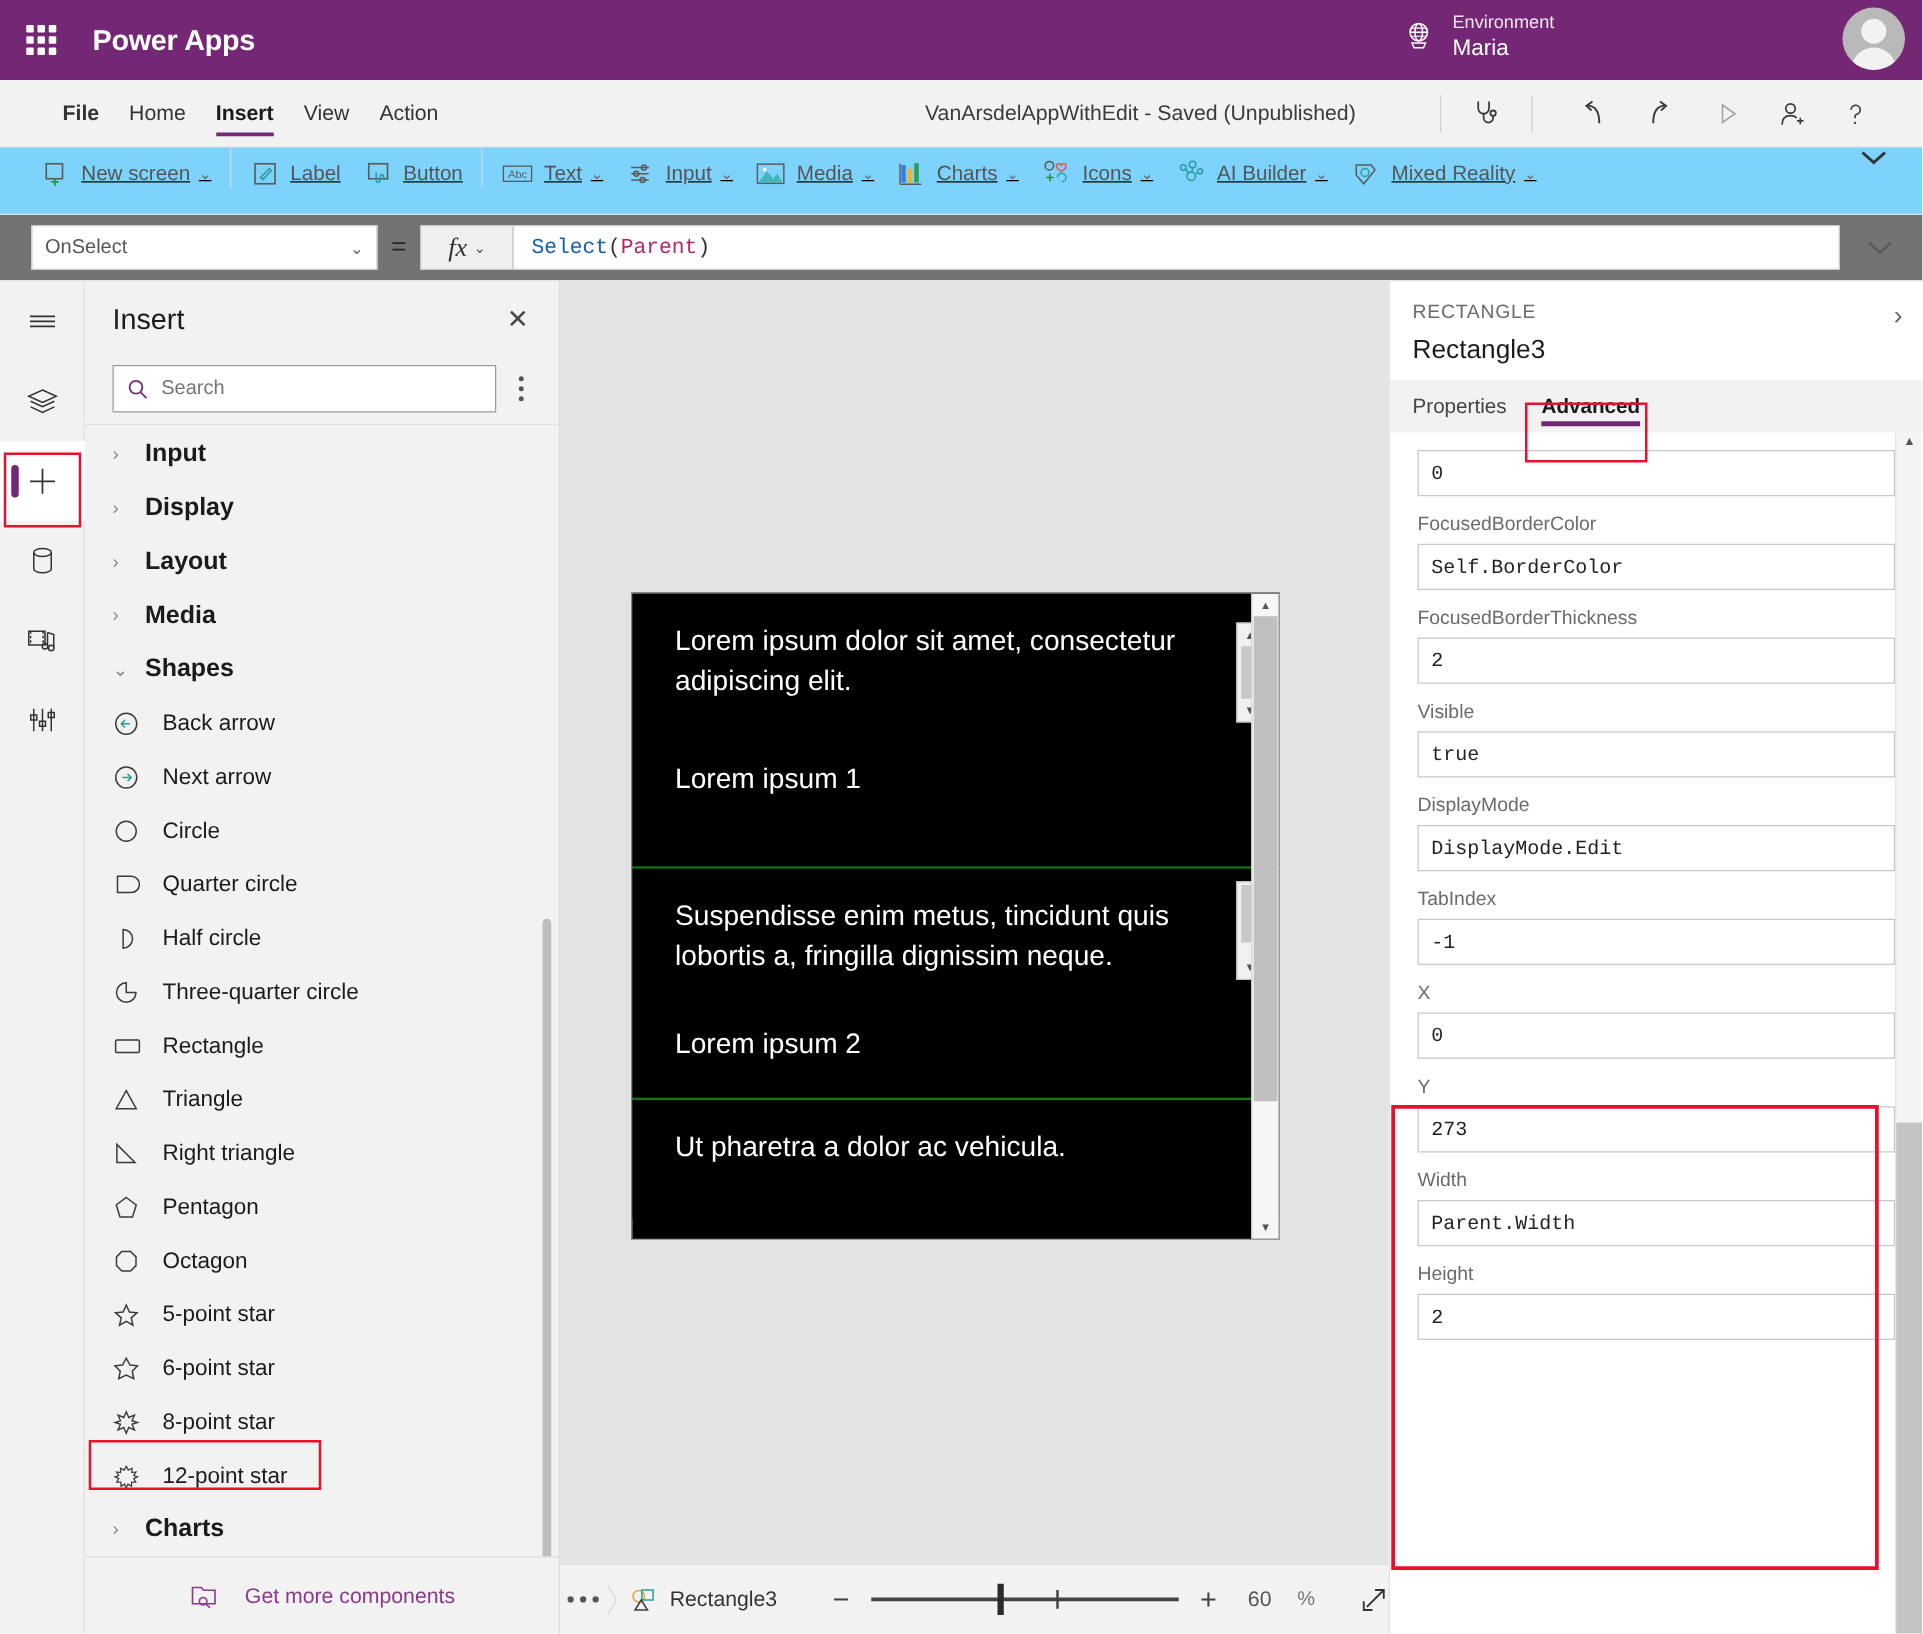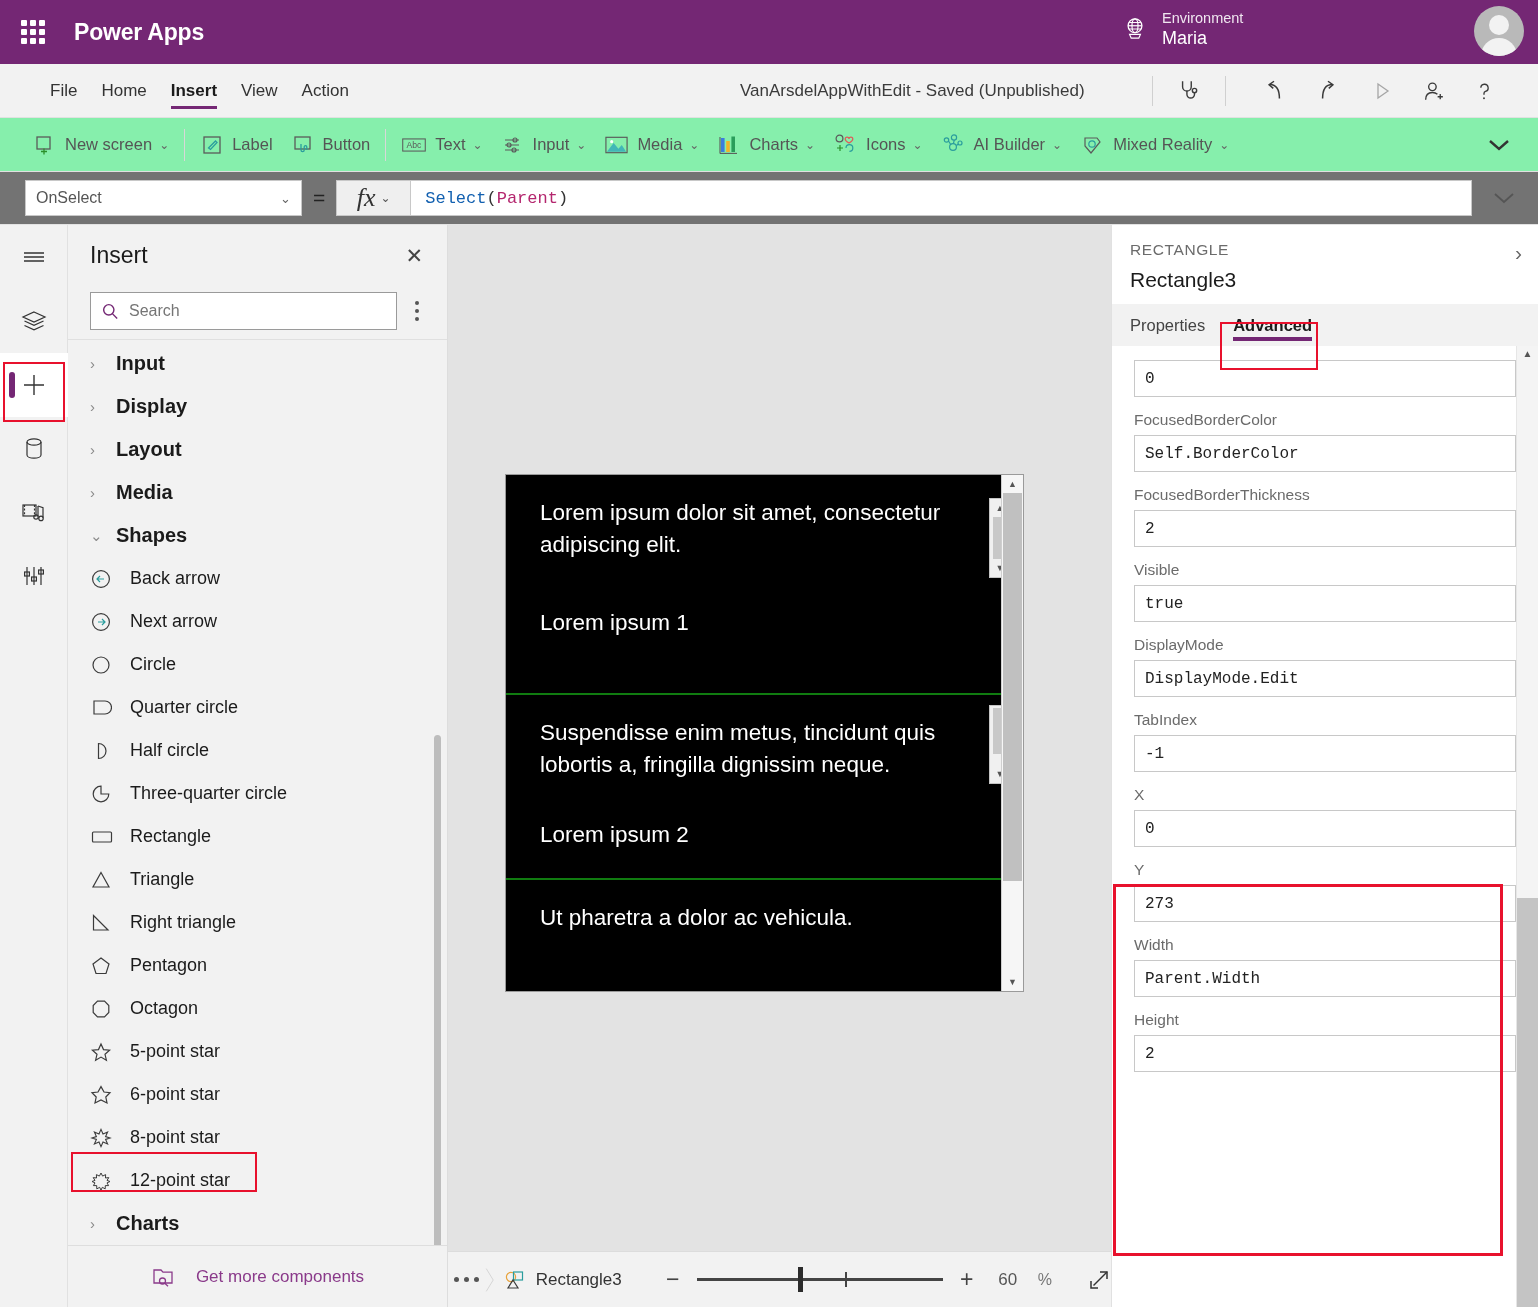--- a/index.html
+++ b/index.html
@@ -38,39 +38,39 @@
   
   .menubar {
     position:absolute; left:0; top:64px; width:1538px; height:54px;
     background:#f2f2f2; border-bottom:1px solid #e1e1e1;
     display:flex; align-items:center;
   }
   .menu-item {
     font-size:17px; color:#333; padding:0 12px; height:54px;
     display:flex; align-items:center; cursor:pointer; position:relative;
   }
-  .menu-item:first-child { margin-left:38px; }
+  .menu-item:first-child { margin-left:38px;font-weight:bold; }
   .menu-item.active { font-weight:700; color:#1b1b1b; }
   .menu-item.active::after {
     content:""; position:absolute; left:12px; right:12px; bottom:9px;
     height:3px; background:#742774;
   }
   .doc-title {
     position:absolute; left:740px; top:0; height:54px;
     display:flex; align-items:center; font-size:17px; color:#3b3b3b;
   }
   .mb-sep { position:absolute; width:1px; height:30px; background:#d0d0d0; top:12px; }
   .mb-icon { position:absolute; top:11px; width:32px; height:32px; cursor:pointer;
     display:flex; align-items:center; justify-content:center; }
 
   
   .ribbon {
     position:absolute; left:0; top:118px; width:1538px; height:54px;
-    background:#86efac; border-bottom:1px solid #e1e1e1;
-    display:flex; align-items:center;
+    background:#7dd3fc; border-bottom:1px solid #e1e1e1;
+    display:flex; align-items:flex-start;text-decoration:underline;
   }
   .rb {
     display:flex; align-items:center; height:42px; padding:0 9px;
     cursor:pointer; color:#555; font-size:16.5px; white-space:nowrap;
   }
   .rb .gl { display:inline-flex; align-items:center; margin-right:8px; }
   .rb .cv { margin-left:7px; font-size:12px; color:#666; }
   .rb-sep { width:1px; height:32px; background:#d8d8d8; margin:0 6px; }
   .rb-more { position:absolute; right:26px; font-size:17px; color:#444; cursor:pointer; }
 
@@ -85,21 +85,21 @@
     border:1px solid #c8c8c8; display:flex; align-items:center;
     padding:0 10px; font-size:16px; color:#555; cursor:pointer;
     justify-content:space-between;
   }
   .eq { margin:0 11px; font-size:21px; color:#222; font-weight:500; }
   .fx-btn {
     width:74px; height:36px; background:#efefef; border:1px solid #c8c8c8;
     border-right:none; display:flex; align-items:center; justify-content:center;
     cursor:pointer; font-size:18px; color:#333;
   }
-  .fx-btn .fi { font-style:italic; font-family:"Liberation Serif",serif; font-size:26px; }
+  .fx-btn .fi { font-style:italic; font-family:"Liberation Serif",serif; font-size:21px; }
   .fx-input {
     flex:1; height:36px; background:#fff; border:1px solid #c8c8c8;
     display:flex; align-items:center; padding:0 14px;
     font-family:"Liberation Mono", monospace; font-size:17px;
     margin-right:10px; overflow:hidden;
   }
   .tok-fn { color:#1260b0; }
   .tok-punc { color:#333; }
   .tok-kw { color:#b4266e; }
   .fx-collapse { width:44px; display:flex; align-items:center; justify-content:center;

